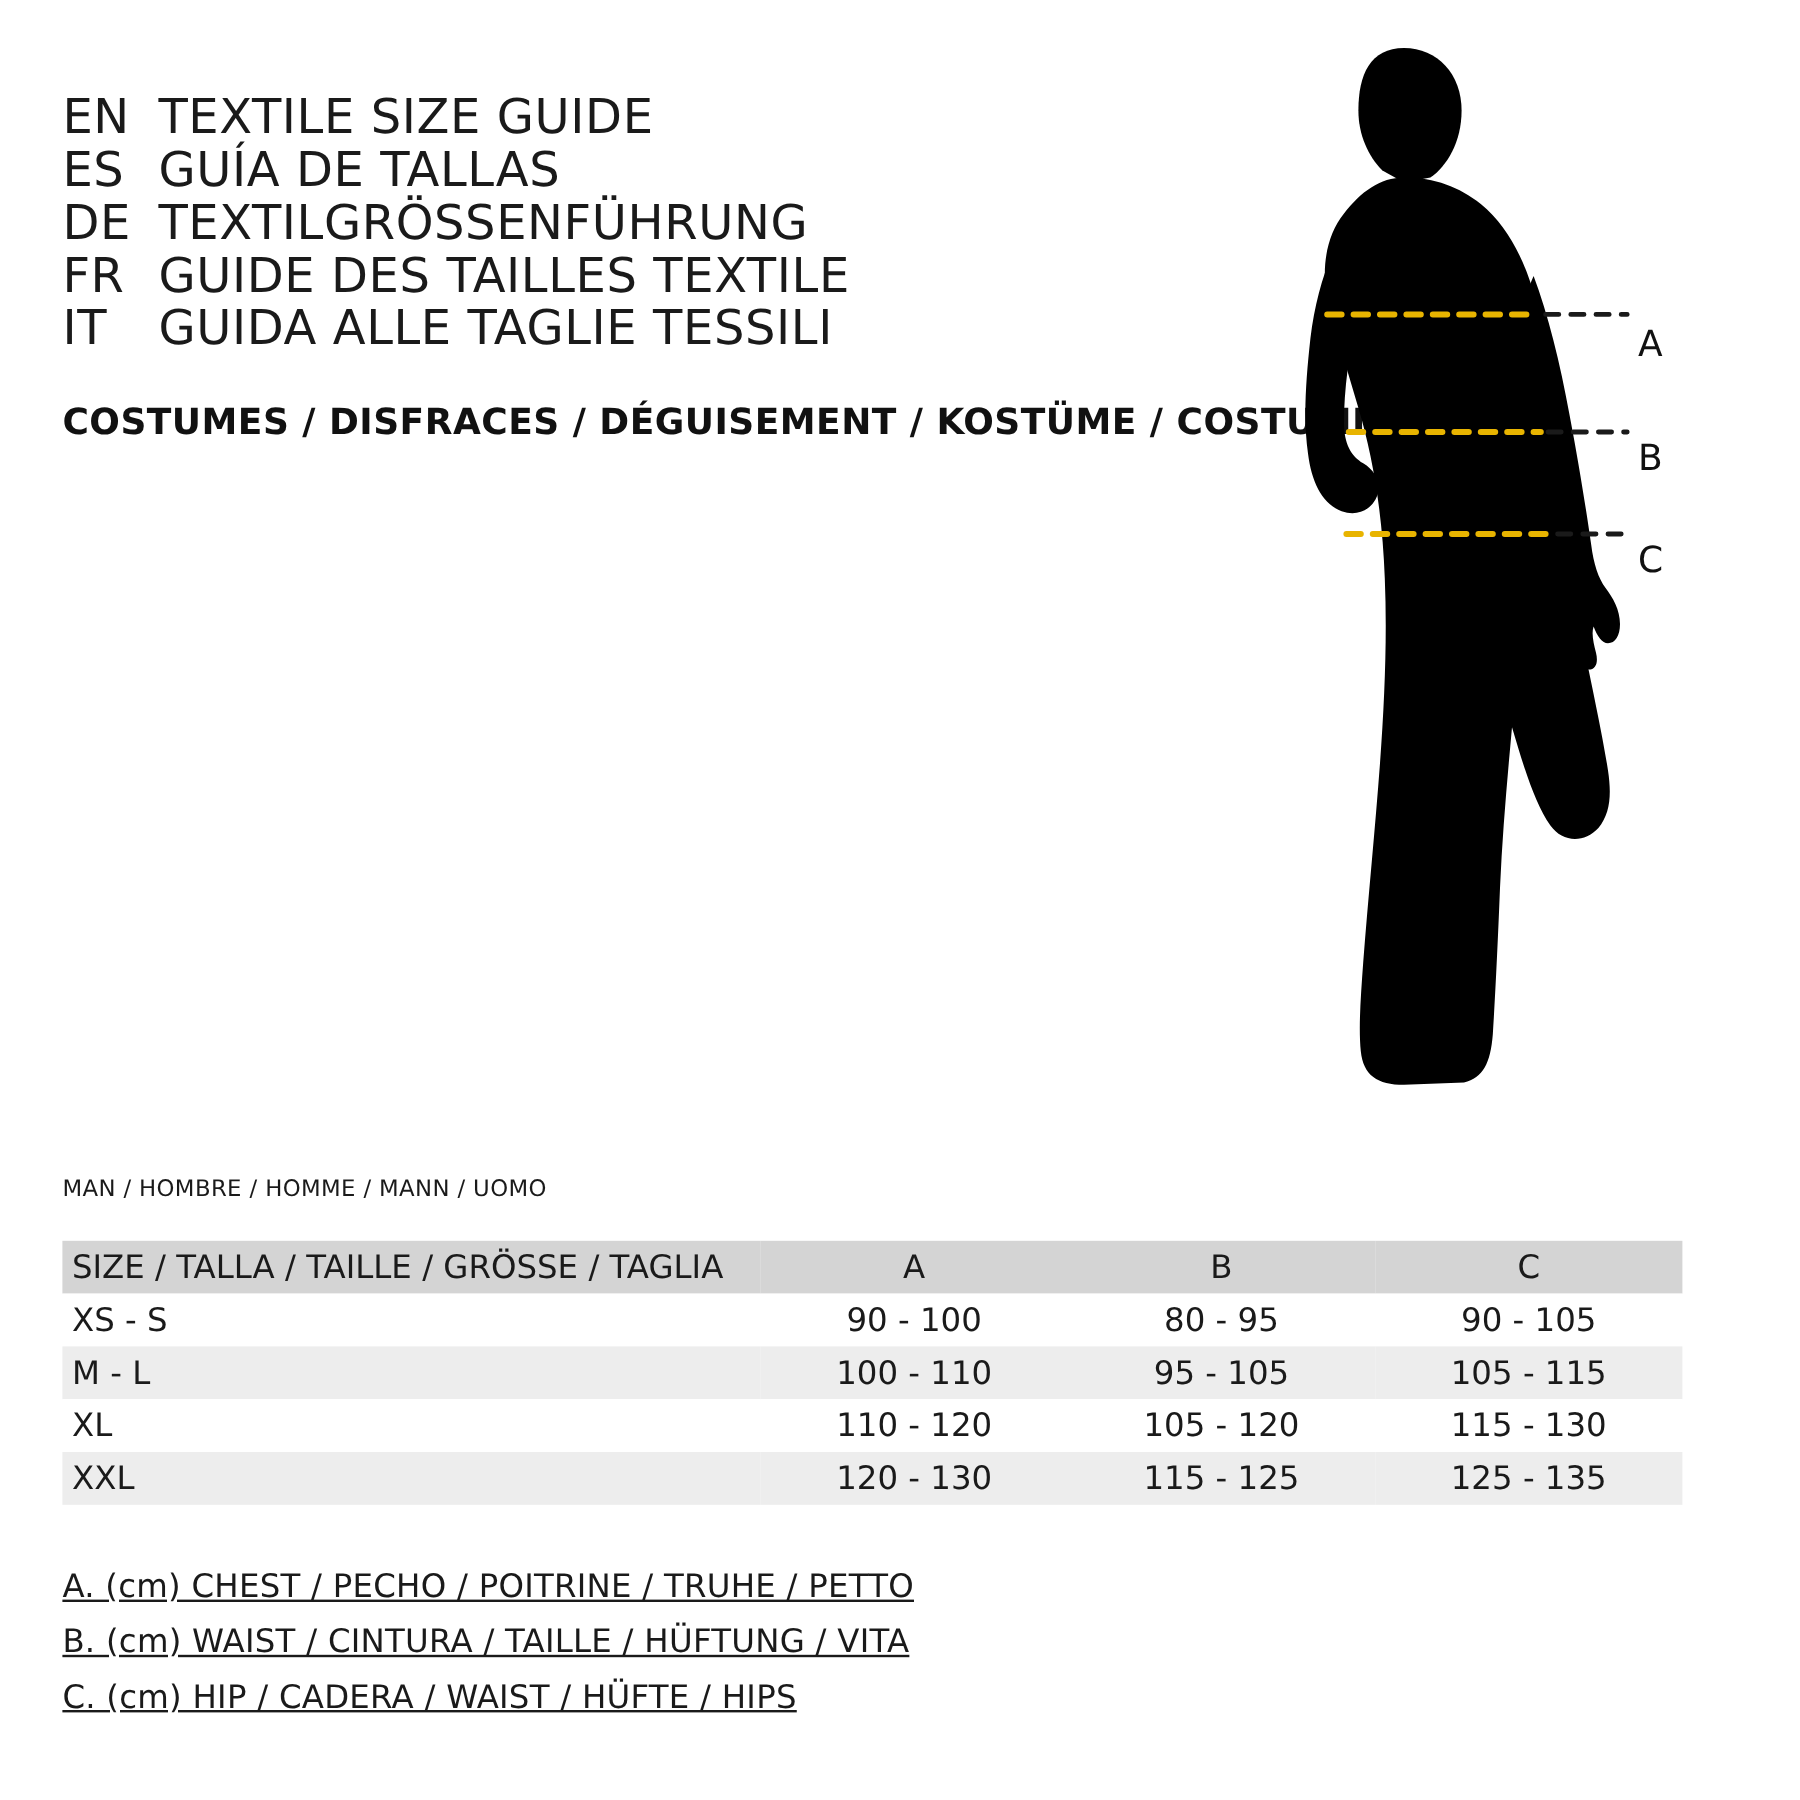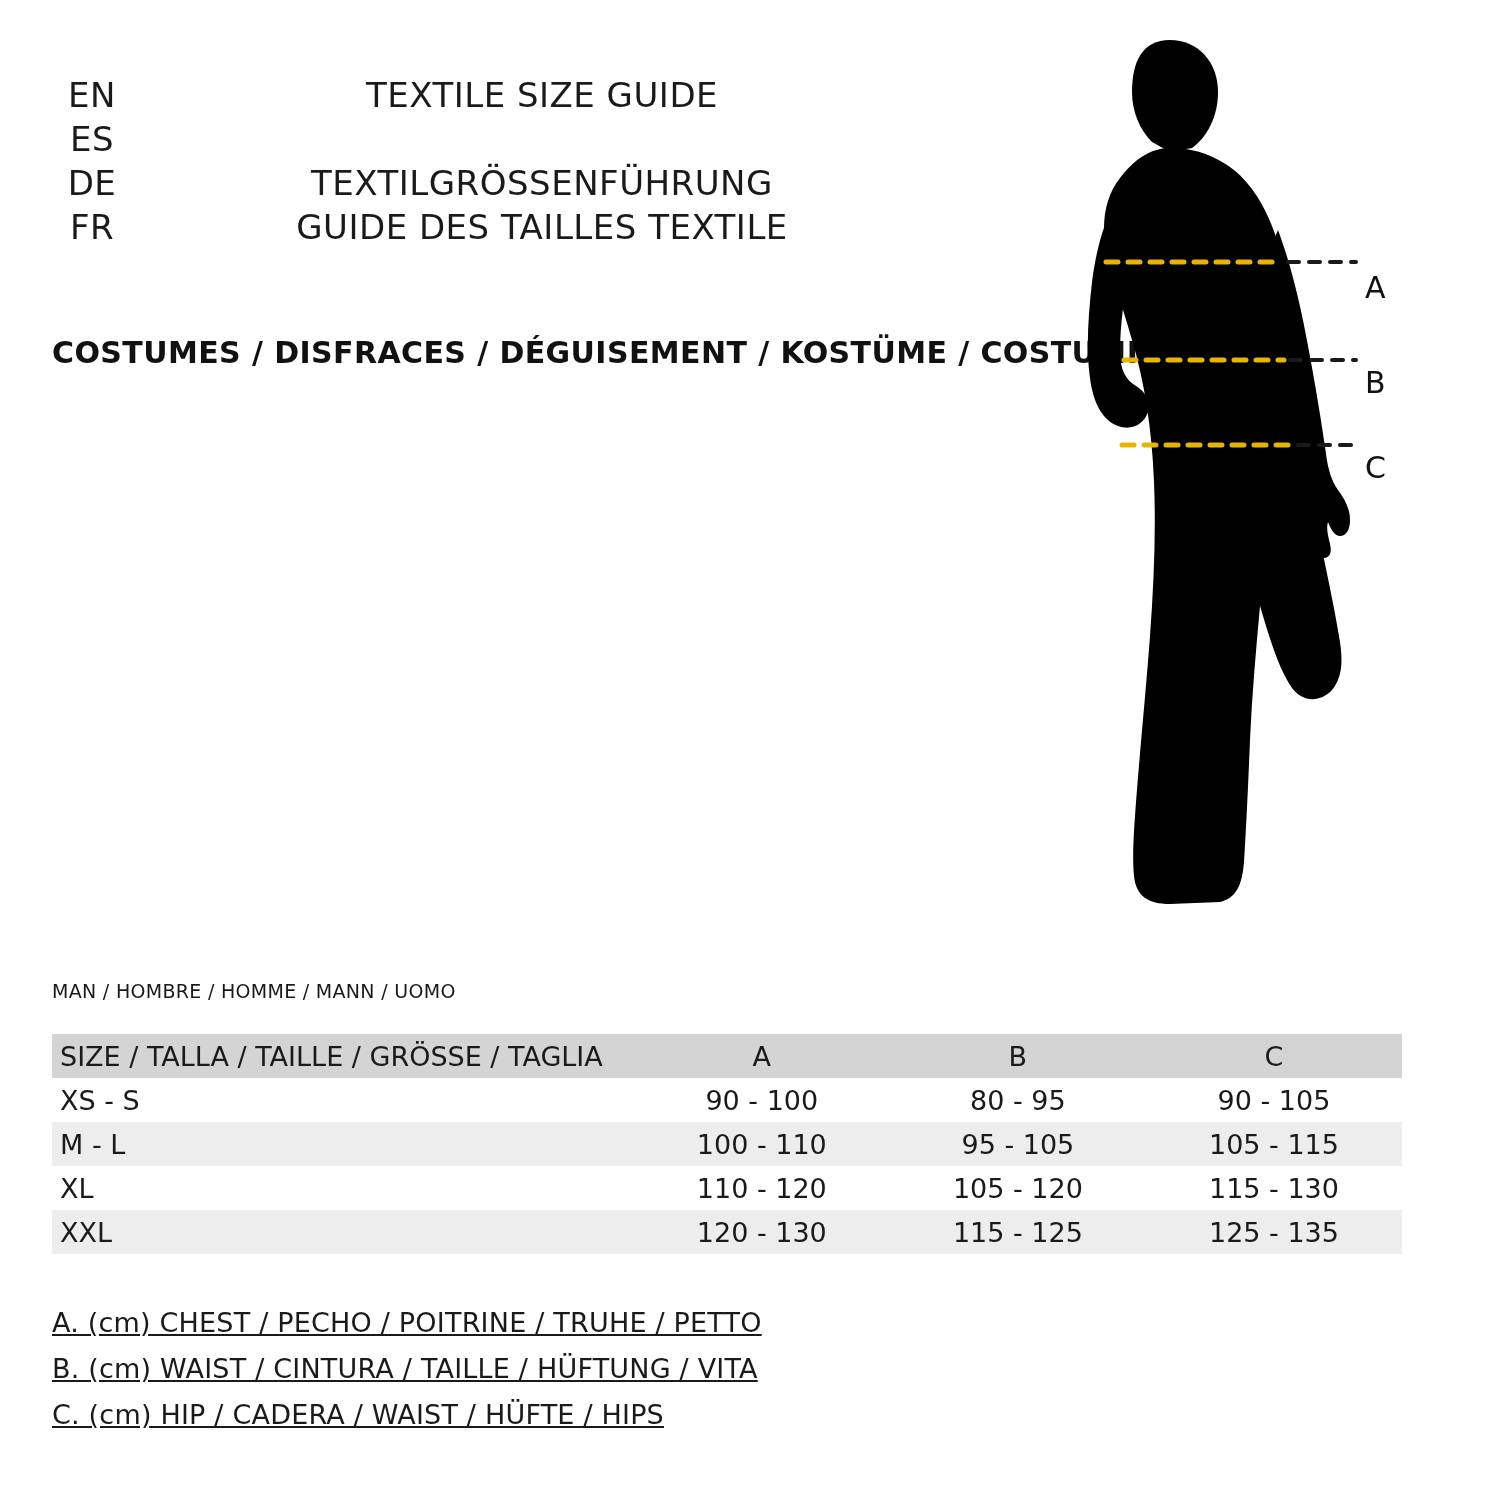--- a/index.html
+++ b/index.html
@@ -20,24 +20,23 @@
   #lang-block {
     position: absolute;
     left: 52px;
     top: 75px;
     width: 900px;
   }
   .lang-row {
     display: flex;
     align-items: baseline;
     height: 44px;
-    font-size: 34px;
+    font-size: 40px;
     letter-spacing: 0.5px;
     color: #1a1a1a;
-    text-align: center;
   }
   .lang-code {
     width: 80px;
     flex: 0 0 80px;
   }
   .lang-text {
     flex: 1 1 auto;
   }
 
   #costumes-line {
@@ -137,28 +136,33 @@
 </head>
 <body>
 
 <div id="lang-block">
   <div class="lang-row">
     <span class="lang-code">EN</span>
     <span class="lang-text">TEXTILE SIZE GUIDE</span>
   </div>
   <div class="lang-row">
     <span class="lang-code">ES</span>
+    <span class="lang-text">GUÍA DE TALLAS</span>
   </div>
   <div class="lang-row">
     <span class="lang-code">DE</span>
     <span class="lang-text">TEXTILGRÖSSENFÜHRUNG</span>
   </div>
   <div class="lang-row">
     <span class="lang-code">FR</span>
     <span class="lang-text">GUIDE DES TAILLES TEXTILE</span>
+  </div>
+  <div class="lang-row">
+    <span class="lang-code">IT</span>
+    <span class="lang-text">GUIDA ALLE TAGLIE TESSILI</span>
   </div>
 </div>
 
 <div id="costumes-line">COSTUMES / DISFRACES / DÉGUISEMENT / KOSTÜME / COSTUMI</div>
 
 <div id="figure-area">
   <svg id="figure-svg" width="430" height="900" viewBox="0 0 430 900">
 
     <path fill="#000000" d="M150,10 C178,10 198,32 198,62 C198,88 186,108 172,118 L150,122 L132,112 C120,100 112,82 112,62 C112,32 122,10 150,10 Z"></path>
 

